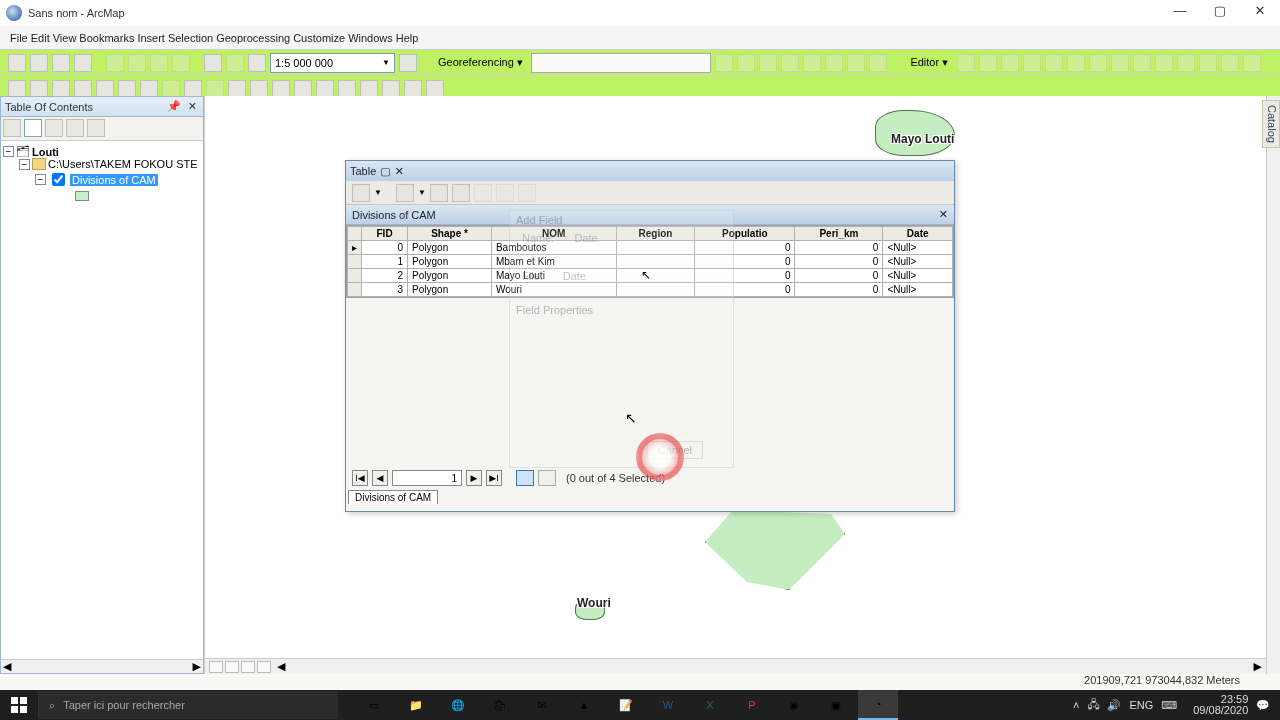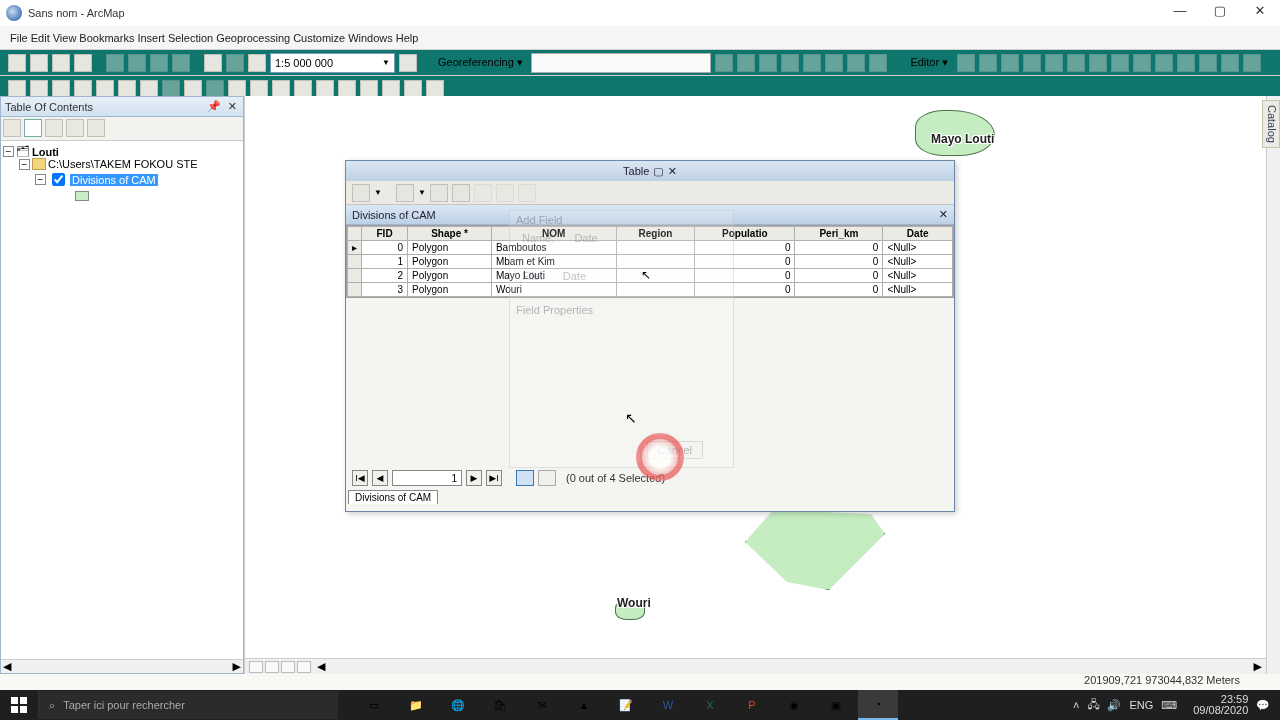--- a/index.html
+++ b/index.html
@@ -4,29 +4,29 @@
 <style>
 * { box-sizing: border-box; font-family: "Segoe UI", Tahoma, sans-serif; font-size: 11px; }
 body { margin: 0; background: #fff; overflow: hidden; width: 1280px; height: 720px; position: relative; }
 .titlebar { height: 26px; background: #fff; display: flex; align-items: center; padding-left: 6px; }
 .titlebar .icon { width: 16px; height: 16px; border-radius: 50%; background: radial-gradient(circle at 40% 40%, #cde 0%, #4a7bbd 70%); margin-right: 6px; }
 .titlebar .title { color: #333; }
 .winctl { position: absolute; right: 0; top: 0; display: flex; }
 .winctl div { width: 40px; height: 20px; display: flex; align-items: center; justify-content: center; color: #333; font-size: 13px; }
 .menubar { height: 24px; display: flex; gap: 3px; padding-left: 10px; align-items: center; background: #f5f5f5; border-bottom: 1px solid #d0d0d0; }
 .menubar span { color: #222; }
-.toolbar { height: 26px; background: #0f766e; border-bottom: 1px solid #d0d0d0; display: flex; align-items: center; padding-left: 8px; gap: 4px; }
+.toolbar { height: 26px; background: #bef264; border-bottom: 1px solid #d0d0d0; display: flex; align-items: center; padding-left: 8px; gap: 4px; }
 .tbtn { width: 18px; height: 18px; background: #e6e6e0; border: 1px solid #c0c0b8; display: inline-block; }
 .tbtn.fade { opacity: 0.4; }
 .scalebox { width: 125px; height: 20px; border: 1px solid #7a9ac0; background: #fff; padding: 0 4px; display: flex; align-items: center; justify-content: space-between; }
 .scalebox .arrow { font-size: 8px; }
 .dropdown-word { padding: 0 4px; border: 1px solid transparent; }
 .longbox { width: 180px; height: 20px; border: 1px solid #aaa; background: #fafafa; }
 .main { position: absolute; top: 96px; left: 0; right: 0; bottom: 46px; display: flex; }
-.toc { width: 244px; border: 1px solid #9fb6cd; background: #fff; display: flex; flex-direction: column; }
+.toc { width: 204px; border: 1px solid #9fb6cd; background: #fff; display: flex; flex-direction: column; }
 .toc-title { background: linear-gradient(#e6eff7,#d2e2f0); height: 20px; display: flex; align-items: center; justify-content: space-between; padding: 0 4px; font-size: 11px; color: #333; border-bottom: 1px solid #9fb6cd; }
 .toc-title .ctrls { font-size: 10px; letter-spacing: 2px; }
 .toc-tabs { height: 24px; background: #f2f2ee; border-bottom: 1px solid #ccc; display: flex; gap: 3px; padding: 2px; }
 .toc-tabs .tab { width: 18px; height: 18px; border: 1px solid #c0c0b8; background: #e8e8e0; }
 .toc-tabs .tab.active { background: #fff; border-color: #7aa; }
 .tree { padding: 4px 2px; }
 .tree-row { display: flex; align-items: center; gap: 2px; white-space: nowrap; overflow: hidden; }
 .tree-row .box { width: 11px; height: 11px; border: 1px solid #888; text-align: center; line-height: 9px; font-size: 10px; }
 .tree-row .fldr { width: 14px; height: 12px; background: #f4d47c; border: 1px solid #c0a050; }
 .hl { background: #3399ff; color: #fff; padding: 0 2px; }
@@ -34,21 +34,21 @@
 .mapview { flex: 1; position: relative; background: #fff; border-left: 1px solid #ccc; }
 .poly { position: absolute; background: #c6edc1; border: 1px solid #4a774a; }
 .polylabel { position: absolute; font-weight: bold; font-size: 12px; color: #222; text-shadow: 1px 1px 0 #fff, -1px -1px 0 #fff, 1px -1px 0 #fff, -1px 1px 0 #fff; }
 .scroll-v { position: absolute; right: 0; top: 0; bottom: 0; width: 14px; background: #f0f0f0; border-left: 1px solid #ccc; }
 .scroll-h-toc { height: 14px; background: #f0f0f0; border-top: 1px solid #ccc; display: flex; justify-content: space-between; align-items: center; padding: 0 2px; font-size: 9px; }
 .map-bottombar { position: absolute; left: 0; right: 14px; bottom: 0; height: 16px; background: #f0f0f0; border-top: 1px solid #ccc; display: flex; align-items: center; padding: 0 4px; gap: 2px; font-size: 9px; }
 .map-bottombar .mini { width: 14px; height: 12px; border: 1px solid #bbb; background: #fafafa; }
 .statusbar { position: absolute; left: 0; right: 0; bottom: 30px; height: 16px; background: #f8f8f4; text-align: right; padding-right: 40px; color: #333; font-size: 11px; }
 
 .tablewin { position: absolute; left: 345px; top: 160px; width: 610px; height: 352px; background: #f4f4f0; border: 1px solid #6b88a8; box-shadow: 2px 2px 6px rgba(0,0,0,0.2); }
-.tablewin .thead { height: 20px; background: linear-gradient(#dbe7f3,#bcd0e6); display: flex; align-items: center; justify-content: center; padding: 0 4px; font-size: 11px; color: #223; }
+.tablewin .thead { height: 20px; background: linear-gradient(#dbe7f3,#bcd0e6); display: flex; align-items: center; justify-content: flex-start; padding: 0 4px; font-size: 11px; color: #223; }
 .tablewin .thead .ctrls span { margin-left: 4px; }
 .ttoolbar { height: 24px; background: #eceae4; border-bottom: 1px solid #c6c6be; display: flex; align-items: center; gap: 4px; padding: 0 6px; }
 .ttoolbar .tbtn.off { opacity: 0.35; }
 .subtitlebar { height: 20px; background: linear-gradient(#dbe7f3,#bcd0e6); display: flex; align-items: center; justify-content: space-between; padding: 0 6px; font-size: 11px; color: #223; border-bottom: 1px solid #9fb6cd; }
 .grid { background: #fff; border: 1px solid #a0a0a0; margin: 0; }
 .grid table { border-collapse: collapse; width: 100%; }
 .grid th, .grid td { border: 1px solid #b0b0b0; padding: 0 4px; height: 14px; font-size: 10px; background: #fff; white-space: nowrap; }
 .grid th { background: #eceae4; font-weight: bold; text-align: center; }
 .grid td.num { text-align: right; }
 .rowhdr { width: 12px; background: #eceae4 !important; }

